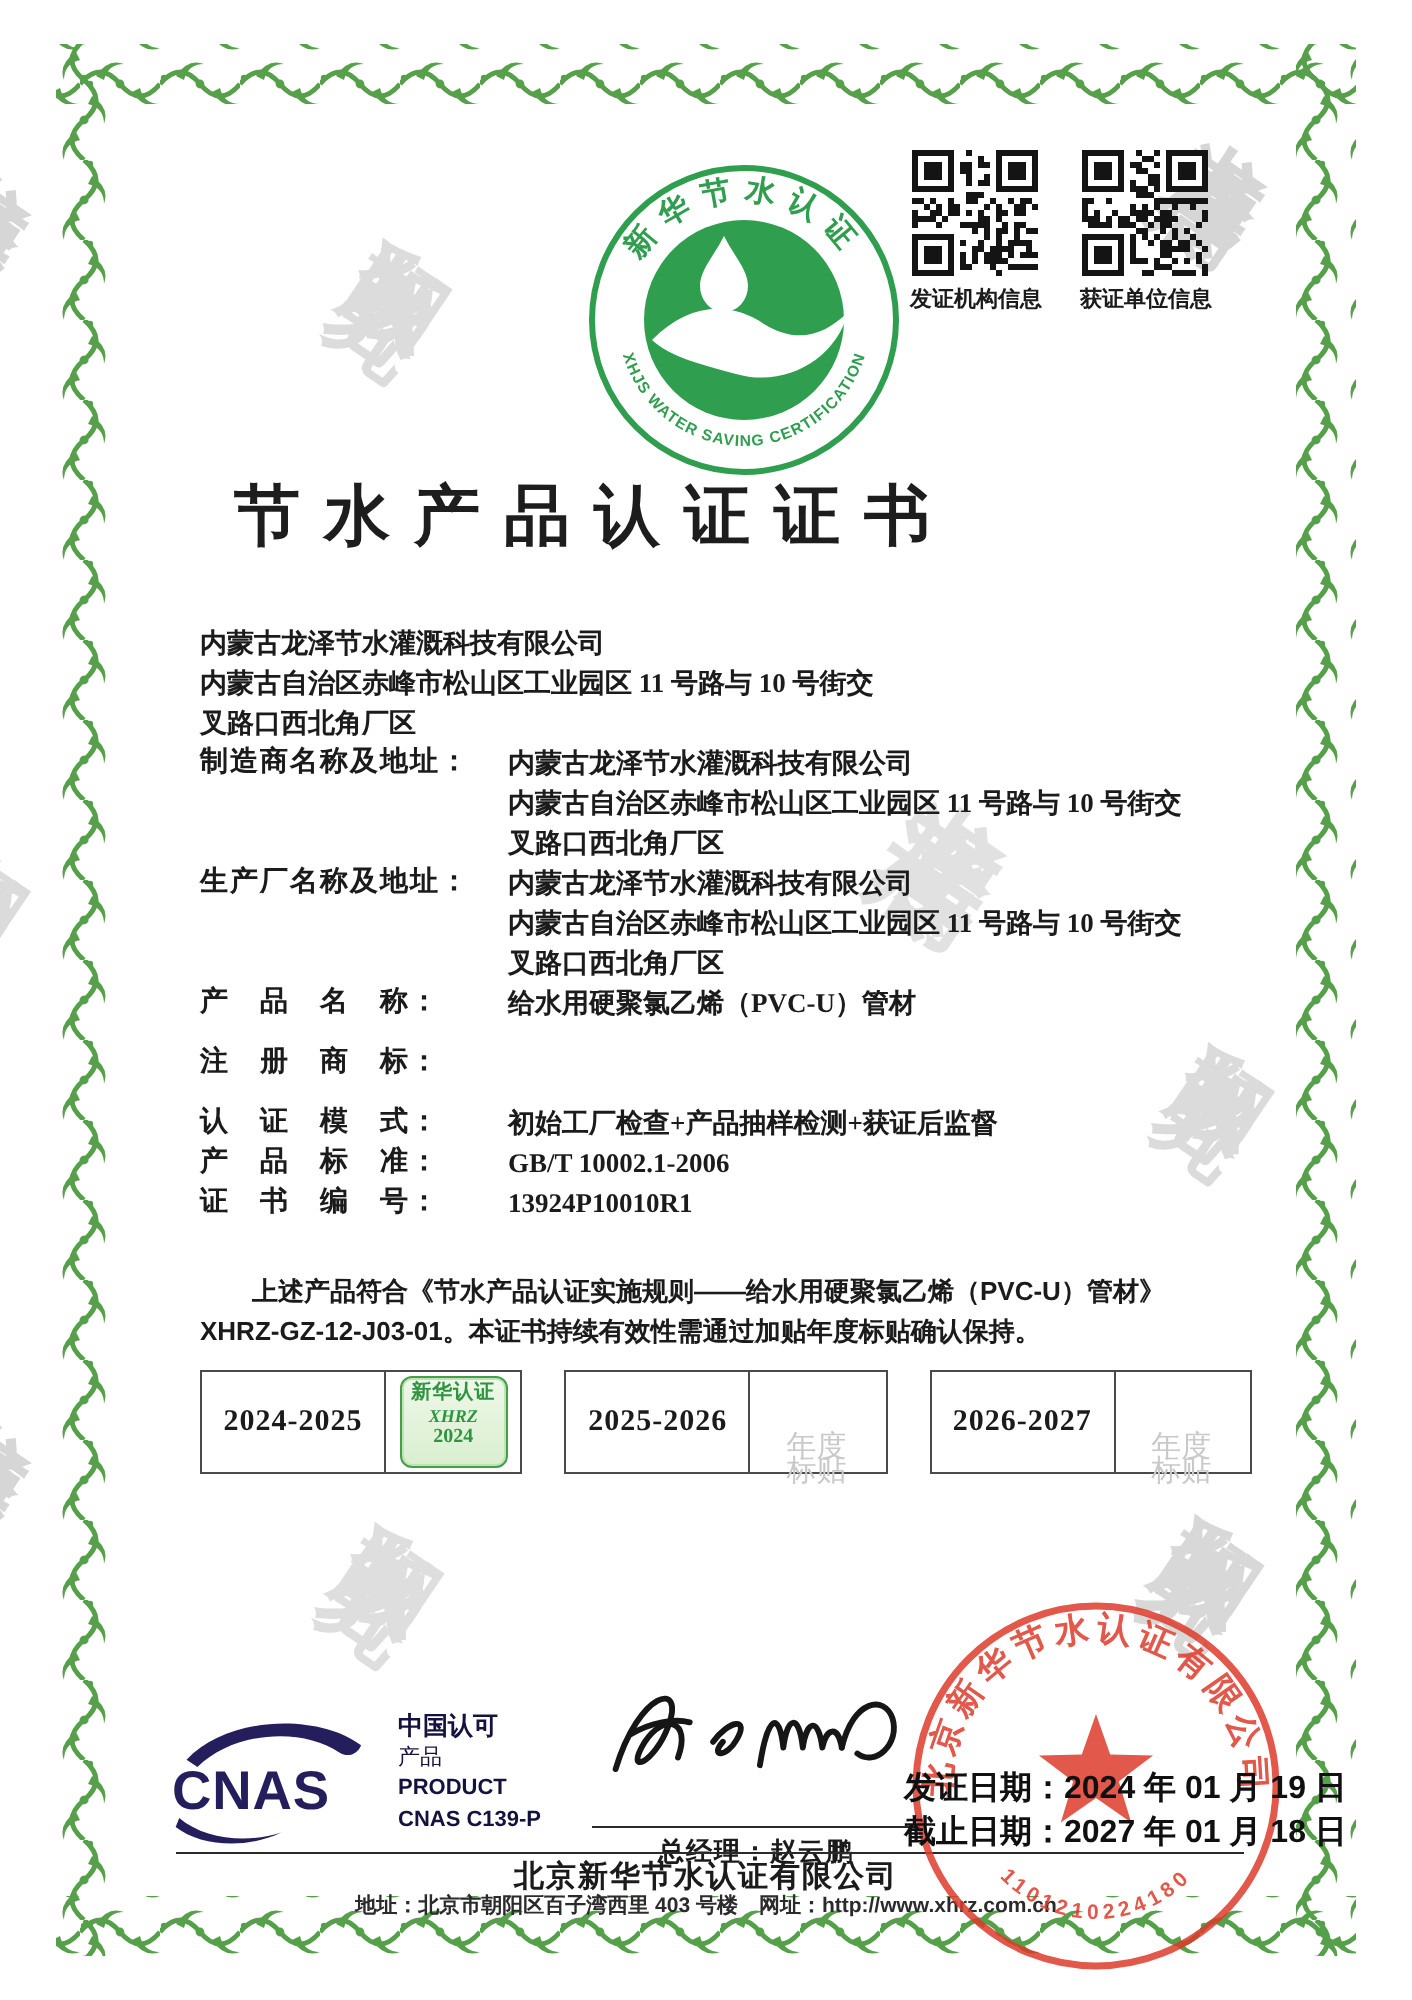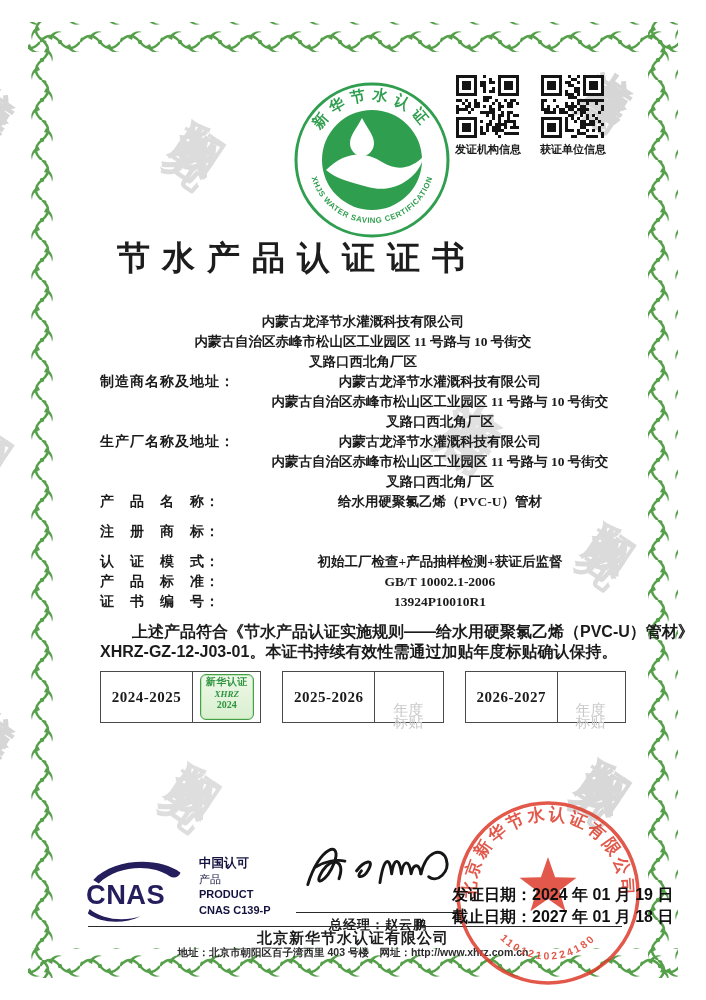--- a/index.html
+++ b/index.html
@@ -29,24 +29,24 @@
            font-family:"Liberation Sans",sans-serif;font-weight:700;font-size:11px;color:#1b1b1b;}
   .l1{left:443px;} .l2{left:528px;}
   
   .title{position:absolute;left:0;top:236px;width:582px;margin:0;text-align:center;z-index:3;
          font-size:33px;font-weight:800;letter-spacing:12px;text-indent:12px;color:#1d1d1d;
          font-family:"Liberation Sans","DejaVu Sans",sans-serif;}
   
   .content{position:absolute;left:100px;top:312px;width:526px;z-index:3;}
   .row{display:flex;align-items:flex-start;}
   .flabel{width:154px;flex:0 0 154px;font-weight:700;font-size:14px;line-height:20px;letter-spacing:1px;white-space:nowrap;}
-  .fvalue{flex:1;font-weight:600;font-size:13.5px;line-height:20px;text-align:center;}
+  .fvalue{flex:1;font-weight:600;font-size:13.5px;line-height:20px;}
   .fvalue div{white-space:nowrap;min-height:20px;} .gap-big{margin-top:10px;margin-bottom:10px;}
-  .statement{margin-top:10px;font-family:"Liberation Sans","DejaVu Sans",sans-serif;
-             font-weight:700;font-size:16px;line-height:20px;white-space:nowrap;}
+  .statement{margin-top:24px;font-family:"Liberation Sans","DejaVu Sans",sans-serif;
+             font-weight:700;font-size:13px;line-height:20px;white-space:nowrap;}
   .vtable{margin-top:9px;display:flex;gap:21px;border-radius:22px;}
   .vbox{flex:1;height:50px;border:1px solid #4a4a4a;display:flex;background:transparent;}
   .vyears{flex:1.15;display:flex;align-items:center;justify-content:center;
           font-weight:700;font-size:15px;border-right:1px solid #4a4a4a;letter-spacing:.5px;}
   .vcell{flex:.85;display:flex;align-items:center;justify-content:center;}
   .ph{width:2.1em;font-size:15px;line-height:12px;color:#c9c9c9;text-align:left;
       font-family:"Liberation Sans",sans-serif;margin-top:37px;}
   .sticker{width:52px;height:44px;border:1.5px solid #43a047;border-radius:6px;
            background:linear-gradient(180deg,#eef8e8,#d9efcf);text-align:center;
            box-shadow:0 0 0 1px #bfe3b4 inset;}

